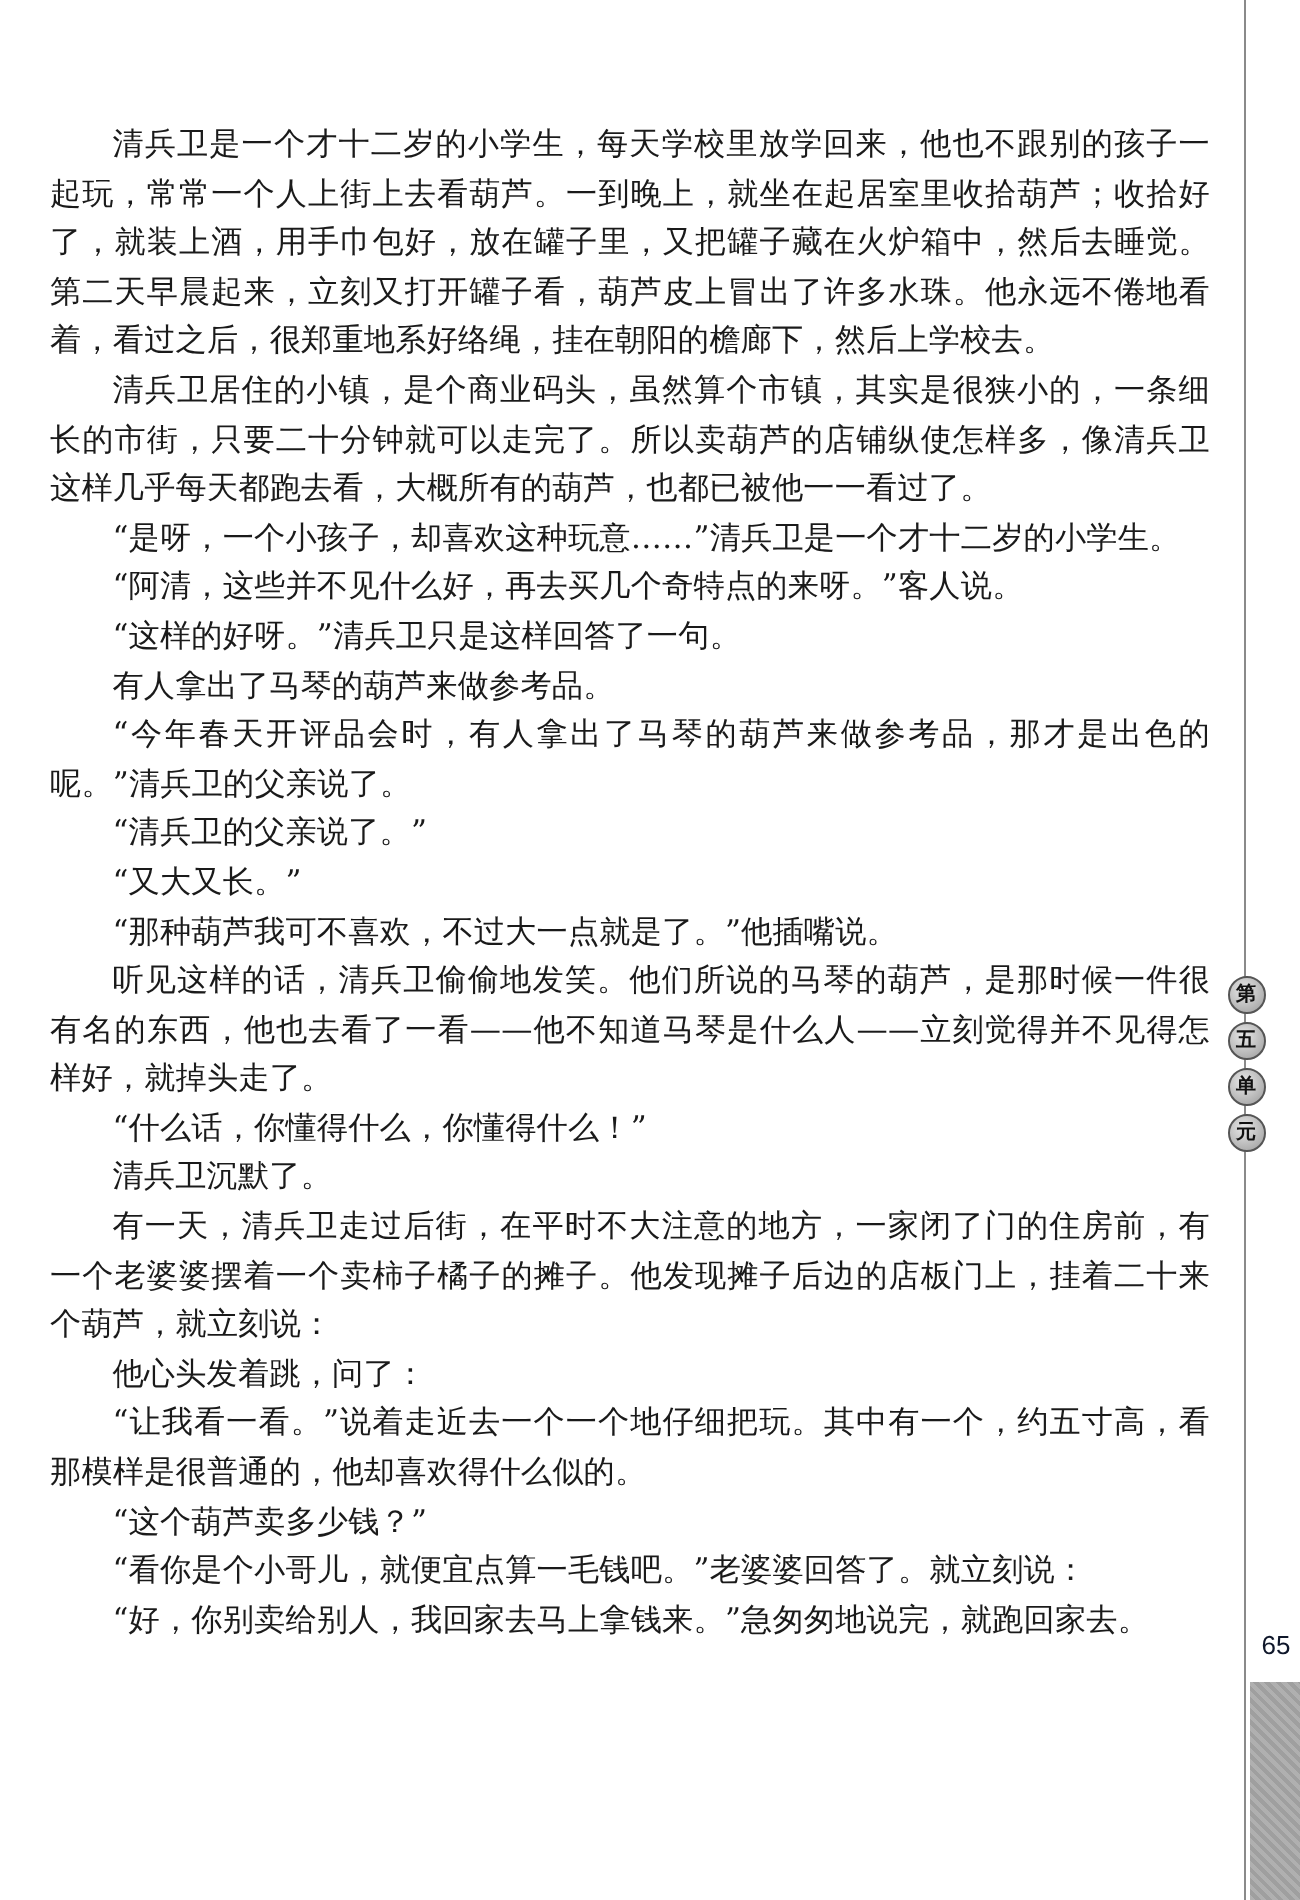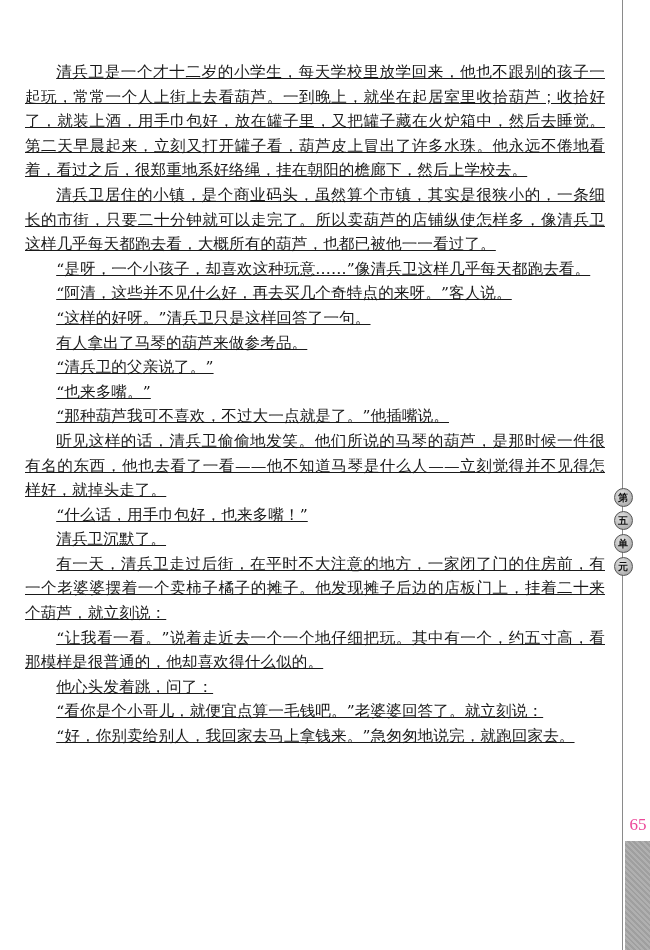--- a/index.html
+++ b/index.html
@@ -7,66 +7,68 @@
     width: 650px; height: 950px; position: relative; overflow: hidden;
     background: #ffffff;
     font-family: "DejaVu Serif", "Liberation Serif", serif;
     color: #1a1a1a;
   }
   .page-text {
     position: absolute; left: 25px; top: 60px; width: 580px;
     font-size: 15.6px; line-height: 24.6px; letter-spacing: 0.1px;
     text-align: justify;
   }
-  .page-text p { margin: 0; text-indent: 2em; text-decoration: underline; }
+  .page-text p { margin: 0; text-indent: 2em; }
   .margin-line {
     position: absolute; left: 622px; top: 0; width: 1px; height: 950px;
     background: #8a8a8a;
   }
   .unit-badges {
     position: absolute; left: 613px; top: 488px; width: 20px;
     display: flex; flex-direction: column; align-items: center; gap: 4px;
   }
   .unit-badge {
     width: 17px; height: 17px; border-radius: 50%;
     background: radial-gradient(circle at 40% 35%, #e8e8e8, #9a9a9a);
     border: 1px solid #555;
     font-size: 10px; line-height: 17px; text-align: center; font-weight: bold;
     color: #111;
   }
   .page-number {
     position: absolute; left: 626px; top: 815px; width: 24px;
-    font-family: Liberation Serif, serif; font-size: 17px; color: #ec4899;
+    font-family: Liberation Sans, sans-serif; font-size: 13px; color: #0f172a;
     text-align: center;
   }
   .gray-tab {
     position: absolute; left: 625px; top: 841px; width: 25px; height: 109px;
     background: #a9a9a9;
     background-image: repeating-linear-gradient(45deg, rgba(255,255,255,0.08) 0 2px, rgba(0,0,0,0.06) 2px 4px);
   }
 </style>
 </head>
 <body>
 
 <div class="page-text">
   <p>清兵卫是一个才十二岁的小学生，每天学校里放学回来，他也不跟别的孩子一起玩，常常一个人上街上去看葫芦。一到晚上，就坐在起居室里收拾葫芦；收拾好了，就装上酒，用手巾包好，放在罐子里，又把罐子藏在火炉箱中，然后去睡觉。第二天早晨起来，立刻又打开罐子看，葫芦皮上冒出了许多水珠。他永远不倦地看着，看过之后，很郑重地系好络绳，挂在朝阳的檐廊下，然后上学校去。</p>
   <p>清兵卫居住的小镇，是个商业码头，虽然算个市镇，其实是很狭小的，一条细长的市街，只要二十分钟就可以走完了。所以卖葫芦的店铺纵使怎样多，像清兵卫这样几乎每天都跑去看，大概所有的葫芦，也都已被他一一看过了。</p>
-  <p>“是呀，一个小孩子，却喜欢这种玩意……”像清兵卫这样几乎每天都跑去看。</p>
+  <p>“是呀，一个小孩子，却喜欢这种玩意……”清兵卫是一个才十二岁的小学生。</p>
   <p>“阿清，这些并不见什么好，再去买几个奇特点的来呀。”客人说。</p>
   <p>“这样的好呀。”清兵卫只是这样回答了一句。</p>
   <p>有人拿出了马琴的葫芦来做参考品。</p>
+  <p>“今年春天开评品会时，有人拿出了马琴的葫芦来做参考品，那才是出色的呢。”清兵卫的父亲说了。</p>
   <p>“清兵卫的父亲说了。”</p>
-  <p>“也来多嘴。”</p>
+  <p>“又大又长。”</p>
   <p>“那种葫芦我可不喜欢，不过大一点就是了。”他插嘴说。</p>
   <p>听见这样的话，清兵卫偷偷地发笑。他们所说的马琴的葫芦，是那时候一件很有名的东西，他也去看了一看——他不知道马琴是什么人——立刻觉得并不见得怎样好，就掉头走了。</p>
-  <p>“什么话，用手巾包好，也来多嘴！”</p>
+  <p>“什么话，你懂得什么，你懂得什么！”</p>
   <p>清兵卫沉默了。</p>
   <p>有一天，清兵卫走过后街，在平时不大注意的地方，一家闭了门的住房前，有一个老婆婆摆着一个卖柿子橘子的摊子。他发现摊子后边的店板门上，挂着二十来个葫芦，就立刻说：</p>
+  <p>他心头发着跳，问了：</p>
   <p>“让我看一看。”说着走近去一个一个地仔细把玩。其中有一个，约五寸高，看那模样是很普通的，他却喜欢得什么似的。</p>
-  <p>他心头发着跳，问了：</p>
+  <p>“这个葫芦卖多少钱？”</p>
   <p>“看你是个小哥儿，就便宜点算一毛钱吧。”老婆婆回答了。就立刻说：</p>
   <p>“好，你别卖给别人，我回家去马上拿钱来。”急匆匆地说完，就跑回家去。</p>
 
 </div>
 
 <div class="margin-line"></div>
 
 <div class="unit-badges">
   <div class="unit-badge">第</div>
   <div class="unit-badge">五</div>

